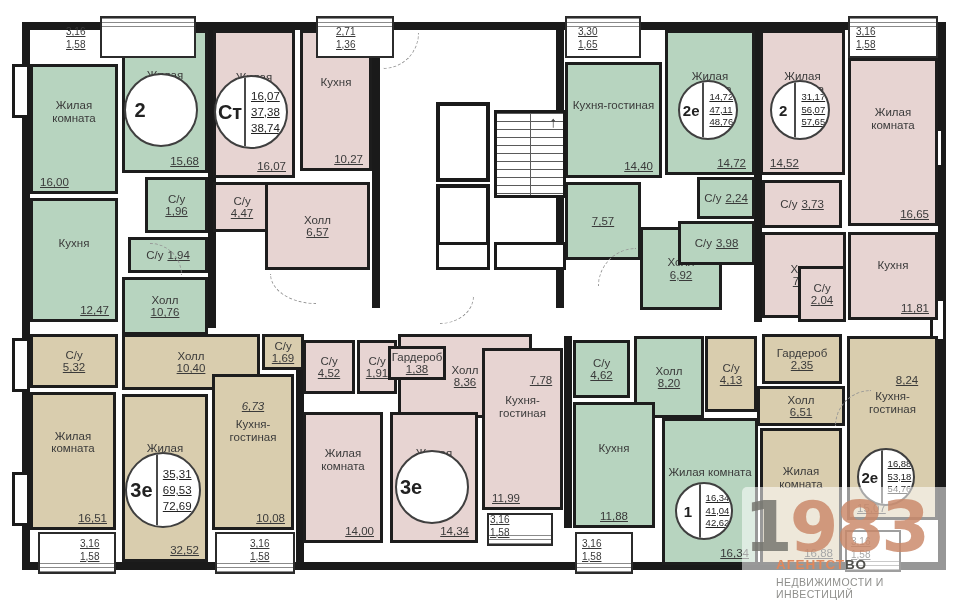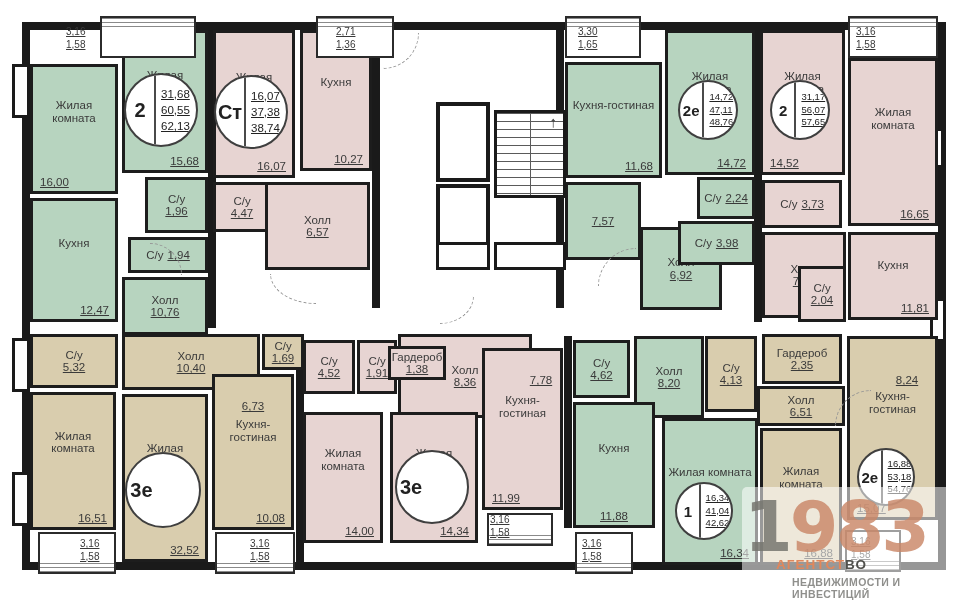--- a/index.html
+++ b/index.html
@@ -41,21 +41,21 @@
   .arc.bl{border-bottom:1.5px dashed #969696;border-left:1.5px dashed #969696;border-bottom-left-radius:100% 100%;}
   .arc.br{border-bottom:1.5px dashed #969696;border-right:1.5px dashed #969696;border-bottom-right-radius:100% 100%;}
   
   #wm-box{position:absolute;left:742px;top:487px;width:214px;height:88px;background:rgba(255,255,255,0.55);border-radius:5px;z-index:7;}
   #wm-year{position:absolute;left:744px;top:492px;width:214px;z-index:8;font-family:"DejaVu Sans",sans-serif;font-weight:bold;font-size:70px;line-height:1;letter-spacing:-3px;}
   #wm-year .g{color:rgba(118,118,110,0.85);}
   #wm-year .a{color:rgba(201,134,103,0.82);}
   #wm-agency1{position:absolute;left:776px;top:557px;z-index:8;font-size:13.5px;font-weight:bold;letter-spacing:1px;}
   #wm-agency1 .p1{color:#e0875c;}
   #wm-agency1 .p2{color:#50504c;}
-  #wm-agency2{position:absolute;left:792px;top:576px;z-index:8;font-size:10.5px;font-weight:bold;color:#8f8f8c;letter-spacing:0.4px;}
+  #wm-agency2{position:absolute;left:776px;top:576px;z-index:8;font-size:10.5px;font-weight:normal;color:#8f8f8c;letter-spacing:0.4px;}
 </style>
 </head>
 <body>
 
 <div id="plan">
   <div id="building" style="left: 22px; top: 22px; width: 924px; height: 548px;"></div>
   <div id="layer">
       <div class="wall" style="left: 208px; top: 30px; width: 8px; height: 298px;"></div>
       <div class="wall" style="left: 372px; top: 30px; width: 8px; height: 278px;"></div>
       <div class="wall" style="left: 556px; top: 30px; width: 8px; height: 278px;"></div>
@@ -86,25 +86,20 @@
       <div class="room v-inline" style="left: 128px; top: 237px; width: 80px; height: 36px; background: rgb(183, 212, 191);">
         <span class="lbl">С/у</span>
         <span class="val">1,94</span>
       </div>
       <div class="room v-stack" style="left: 122px; top: 277px; width: 86px; height: 58px; background: rgb(183, 212, 191);">
         <span class="lbl">Холл</span>
         <span class="val">10,76</span>
       </div>
       <div class="badge big" style="left: 124px; top: 73px; width: 74px; height: 74px;">
         <span class="btype">2</span>
-        <span class="bvals">
-          <i>31,68</i>
-          <i>60,55</i>
-          <i>62,13</i>
-        </span>
       </div>
       <div class="room v-br" style="left: 213px; top: 30px; width: 82px; height: 148px; background: rgb(231, 212, 210);">
         <span class="lbl">Жилая комната</span>
         <span class="val">16,07</span>
       </div>
       <div class="room v-br" style="left: 300px; top: 30px; width: 72px; height: 141px; background: rgb(231, 212, 210);">
         <span class="lbl">Кухня</span>
         <span class="val">10,27</span>
       </div>
       <div class="room v-stack" style="left: 213px; top: 182px; width: 58px; height: 50px; background: rgb(231, 212, 210);">
@@ -118,21 +113,21 @@
       <div class="badge big" style="left: 214px; top: 75px; width: 74px; height: 74px;">
         <span class="btype">Ст</span>
         <span class="bvals">
           <i>16,07</i>
           <i>37,38</i>
           <i>38,74</i>
         </span>
       </div>
       <div class="room v-br" style="left: 565px; top: 62px; width: 97px; height: 116px; background: rgb(183, 212, 191);">
         <span class="lbl">Кухня-гостиная</span>
-        <span class="val">11,68</span>
+        <span class="val">14,40</span>
       </div>
       <div class="room v-c" style="left: 565px; top: 182px; width: 76px; height: 78px; background: rgb(183, 212, 191);">
         <span class="val">7,57</span>
       </div>
       <div class="room v-br" style="left: 665px; top: 30px; width: 90px; height: 145px; background: rgb(183, 212, 191);">
         <span class="lbl">Жилая комната</span>
         <span class="val">14,72</span>
       </div>
       <div class="room v-stack" style="left: 640px; top: 227px; width: 82px; height: 83px; background: rgb(183, 212, 191);">
         <span class="lbl">Холл</span>
@@ -203,25 +198,30 @@
         <span class="val">16,51</span>
       </div>
       <div class="room v-br" style="left: 122px; top: 394px; width: 86px; height: 168px; background: rgb(217, 205, 174);">
         <span class="lbl">Жилая комната</span>
         <span class="val">32,52</span>
       </div>
       <div class="room v-br" style="left: 212px; top: 374px; width: 82px; height: 156px; background: rgb(217, 205, 174);">
         <span class="lbl">Кухня-гостиная</span>
         <span class="val">10,08</span>
       </div>
-      <div class="room v-plain plain" style="left: 216px; top: 396px; width: 74px; height: 20px;">
+      <div class="room v-plain plain" style="left: 216px; top: 396px; width: 74px; height: 20px; font-style: italic;">
         <span class="val">6,73</span>
       </div>
       <div class="badge big" style="left: 125px; top: 452px; width: 76px; height: 76px;">
         <span class="btype">3е</span>
+        <span class="bvals">
+          <i>35,31</i>
+          <i>69,53</i>
+          <i>72,69</i>
+        </span>
       </div>
       <div class="room v-stack" style="left: 398px; top: 334px; width: 134px; height: 84px; background: rgb(231, 212, 210);">
         <span class="lbl">Холл</span>
         <span class="val">8,36</span>
       </div>
       <div class="room v-stack" style="left: 303px; top: 340px; width: 52px; height: 54px; background: rgb(231, 212, 210);">
         <span class="lbl">С/у</span>
         <span class="val">4,52</span>
       </div>
       <div class="room v-stack" style="left: 357px; top: 340px; width: 40px; height: 54px; background: rgb(231, 212, 210);">

